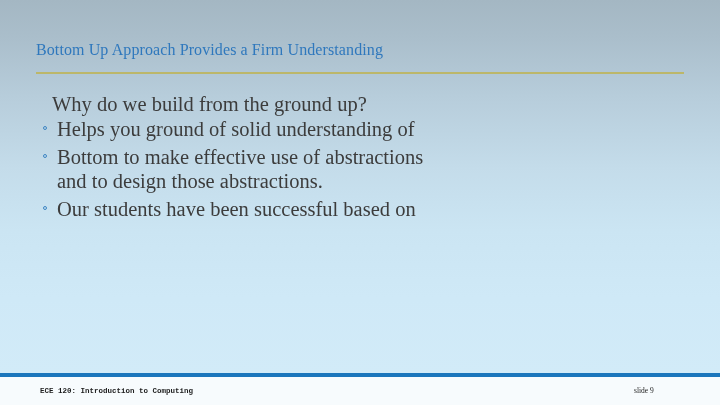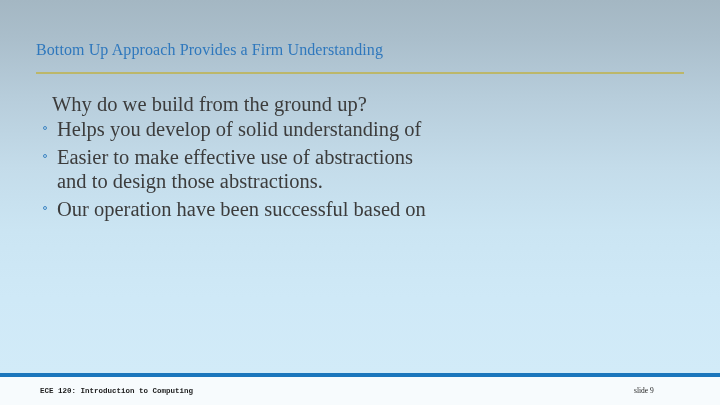--- a/index.html
+++ b/index.html
@@ -140,36 +140,36 @@
 
   <div class="body-area">
 
     <p class="intro-line">Why do we build from the ground up?</p>
 
     <ul class="bullet-list">
 
       <li class="bullet-item">
         <span class="bullet-mark"></span>
         <span class="bullet-text">
-          <span>Helps you develop of solid understanding of</span>
+          <span>Helps you ground of solid understanding of</span>
         </span>
       </li>
 
       <li class="bullet-item">
         <span class="bullet-mark"></span>
         <span class="bullet-text">
-          <span>Easier to make effective use of abstractions</span>
+          <span>Bottom to make effective use of abstractions</span>
           <span class="l2">and to design those abstractions.</span>
         </span>
       </li>
 
       <li class="bullet-item">
         <span class="bullet-mark"></span>
         <span class="bullet-text">
-          <span>Our operation have been successful based on</span>
+          <span>Our students have been successful based on</span>
         </span>
       </li>
 
     </ul>
   </div>
 
   <div class="footer-rule"></div>
   <div class="footer-band"></div>
 
   <div class="footer-text footer-course">ECE 120: Introduction to Computing</div>

